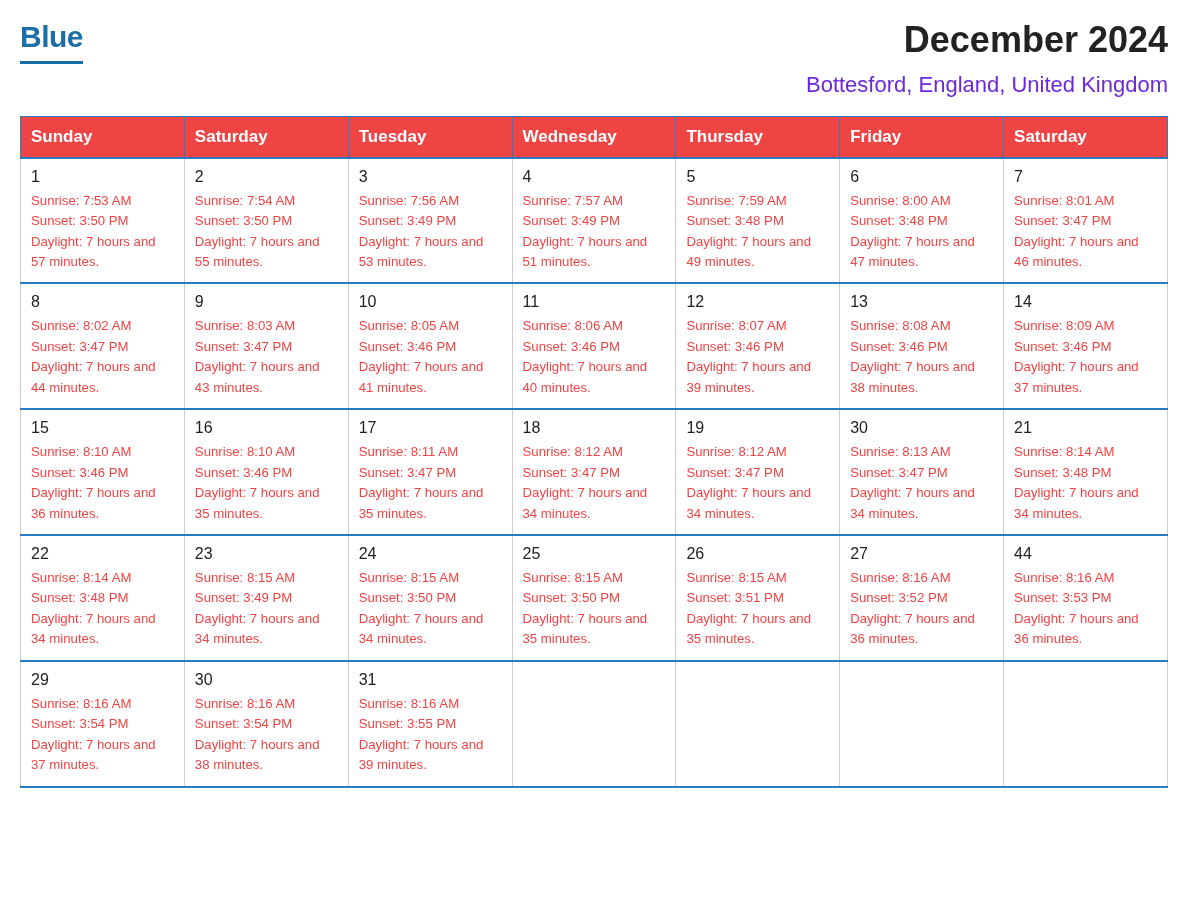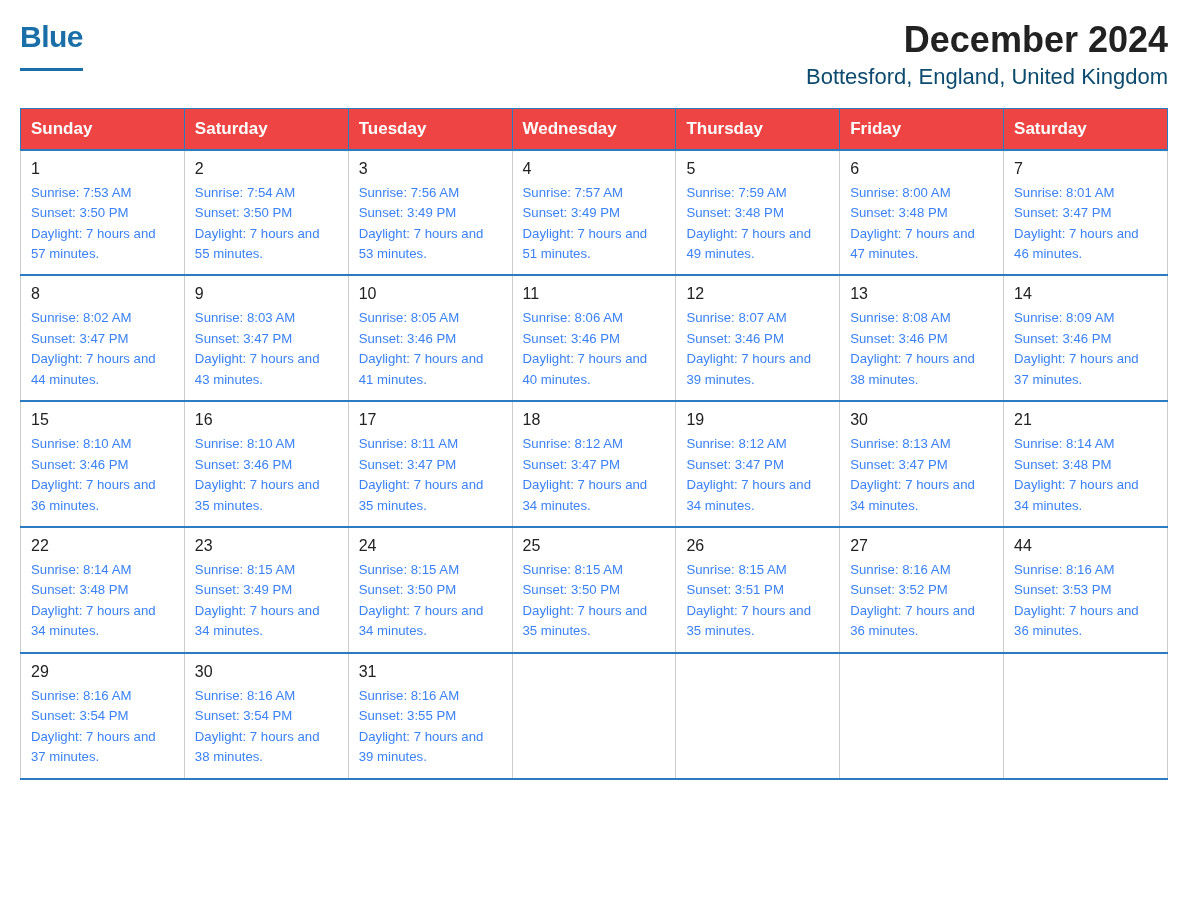--- a/index.html
+++ b/index.html
@@ -20,22 +20,22 @@
       text-align: right;
     }
     .month-title {
       font-size: 36px;
       font-weight: bold;
       color: #222;
       line-height: 1.1;
     }
     .location-title {
       font-size: 22px;
-      color: #0c4a6e;
-      margin-top: 4px;
+      color: #6d28d9;
+      margin-top: 12px;
     }
     .calendar-table {
       width: 100%;
       border-collapse: collapse;
       border: 1.5px solid #2a7bbf;
     }
     .calendar-table th {
       background-color: #ef4444;
       color: #fff;
       font-size: 17px;
@@ -58,21 +58,21 @@
       border-bottom: 2px solid #2a7bbf;
     }
     .day-number {
       font-size: 16px;
       font-weight: normal;
       display: block;
       margin-bottom: 2px;
     }
     .day-info {
       font-size: 13.2px;
-      color: #3b82f6;
+      color: #ef4444;
       line-height: 1.55;
     }
     td.empty {
       background: #fff;
     }
     .logo-wrapper {
       display: flex;
       align-items: center;
     }
     .logo-text-block {
@@ -94,21 +94,21 @@
       margin-left: 3px;
     }
     .blue-text {
       font-size: 30px;
       font-weight: bold;
       color: #1a6fa8;
       letter-spacing: -0.5px;
     }
     .underline-blue {
       border-bottom: 3px solid #1a6fa8;
-      padding-bottom: 15px;
+      padding-bottom: 8px;
     }
   </style>
 </head>
 <body>
 
 <div class="header">
   <div class="logo-wrapper">
     <div class="logo-text-block">
       <div>
         <span class="blue-text underline-blue">Blue</span>

